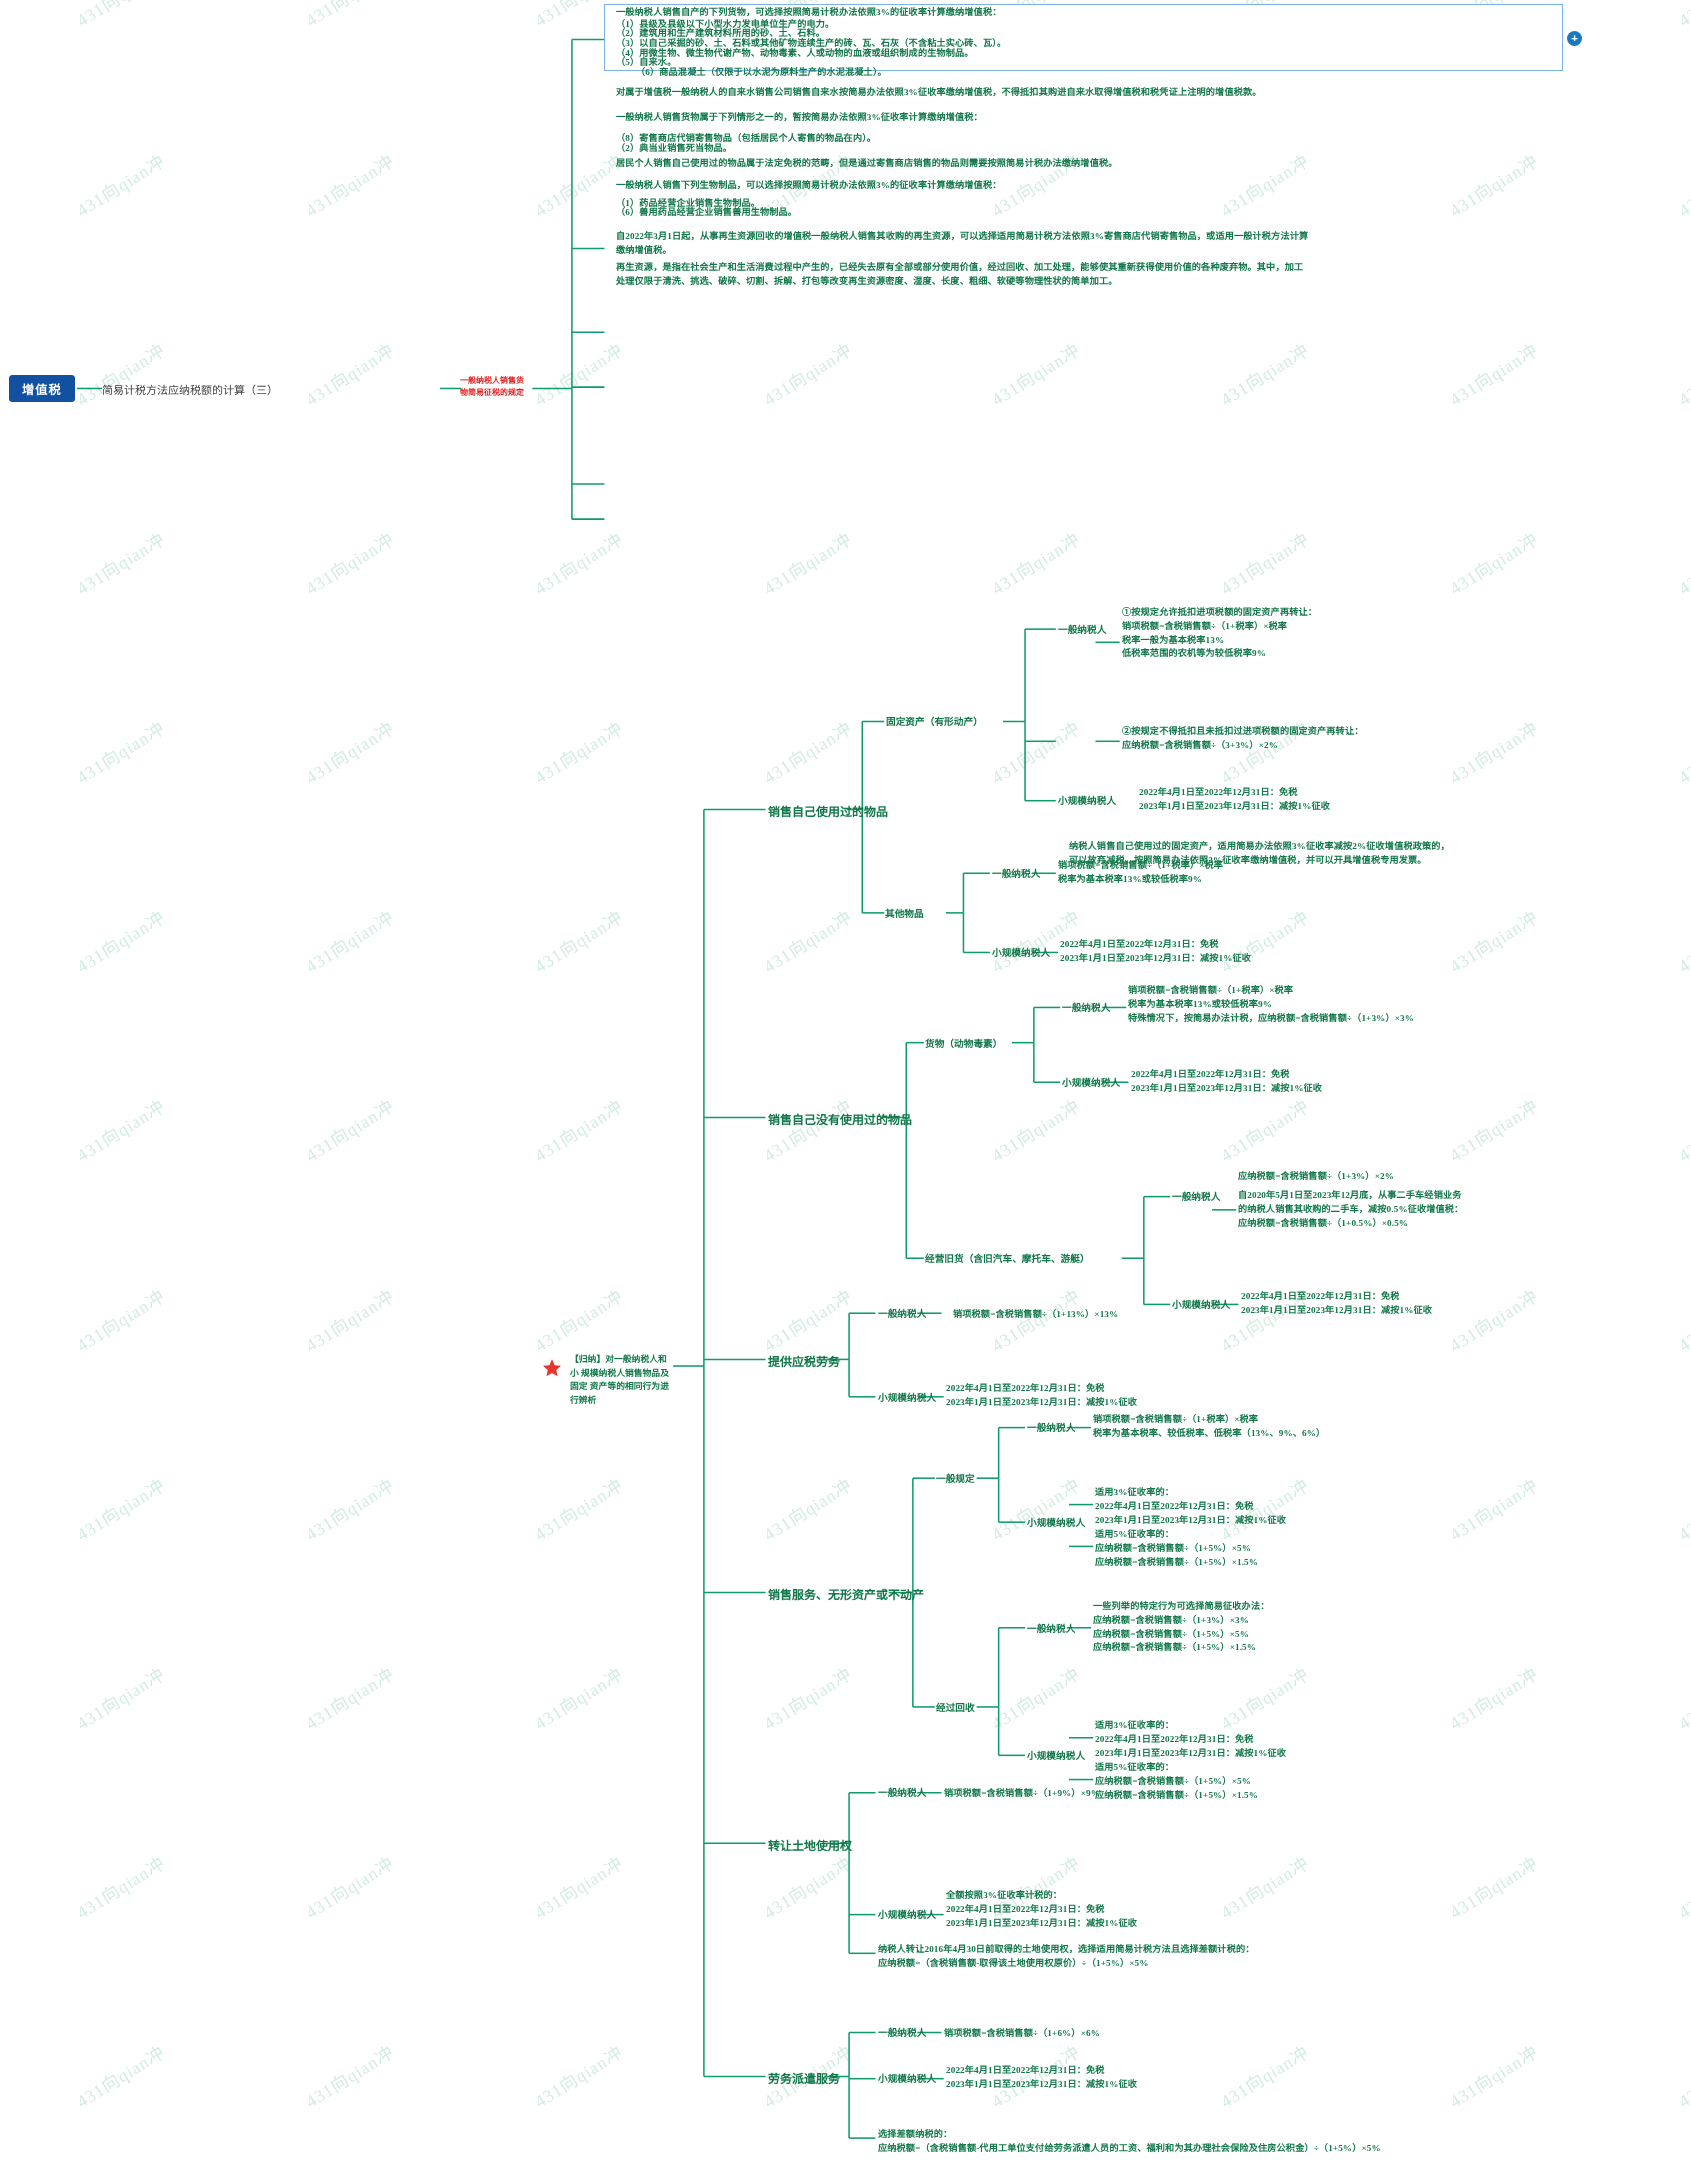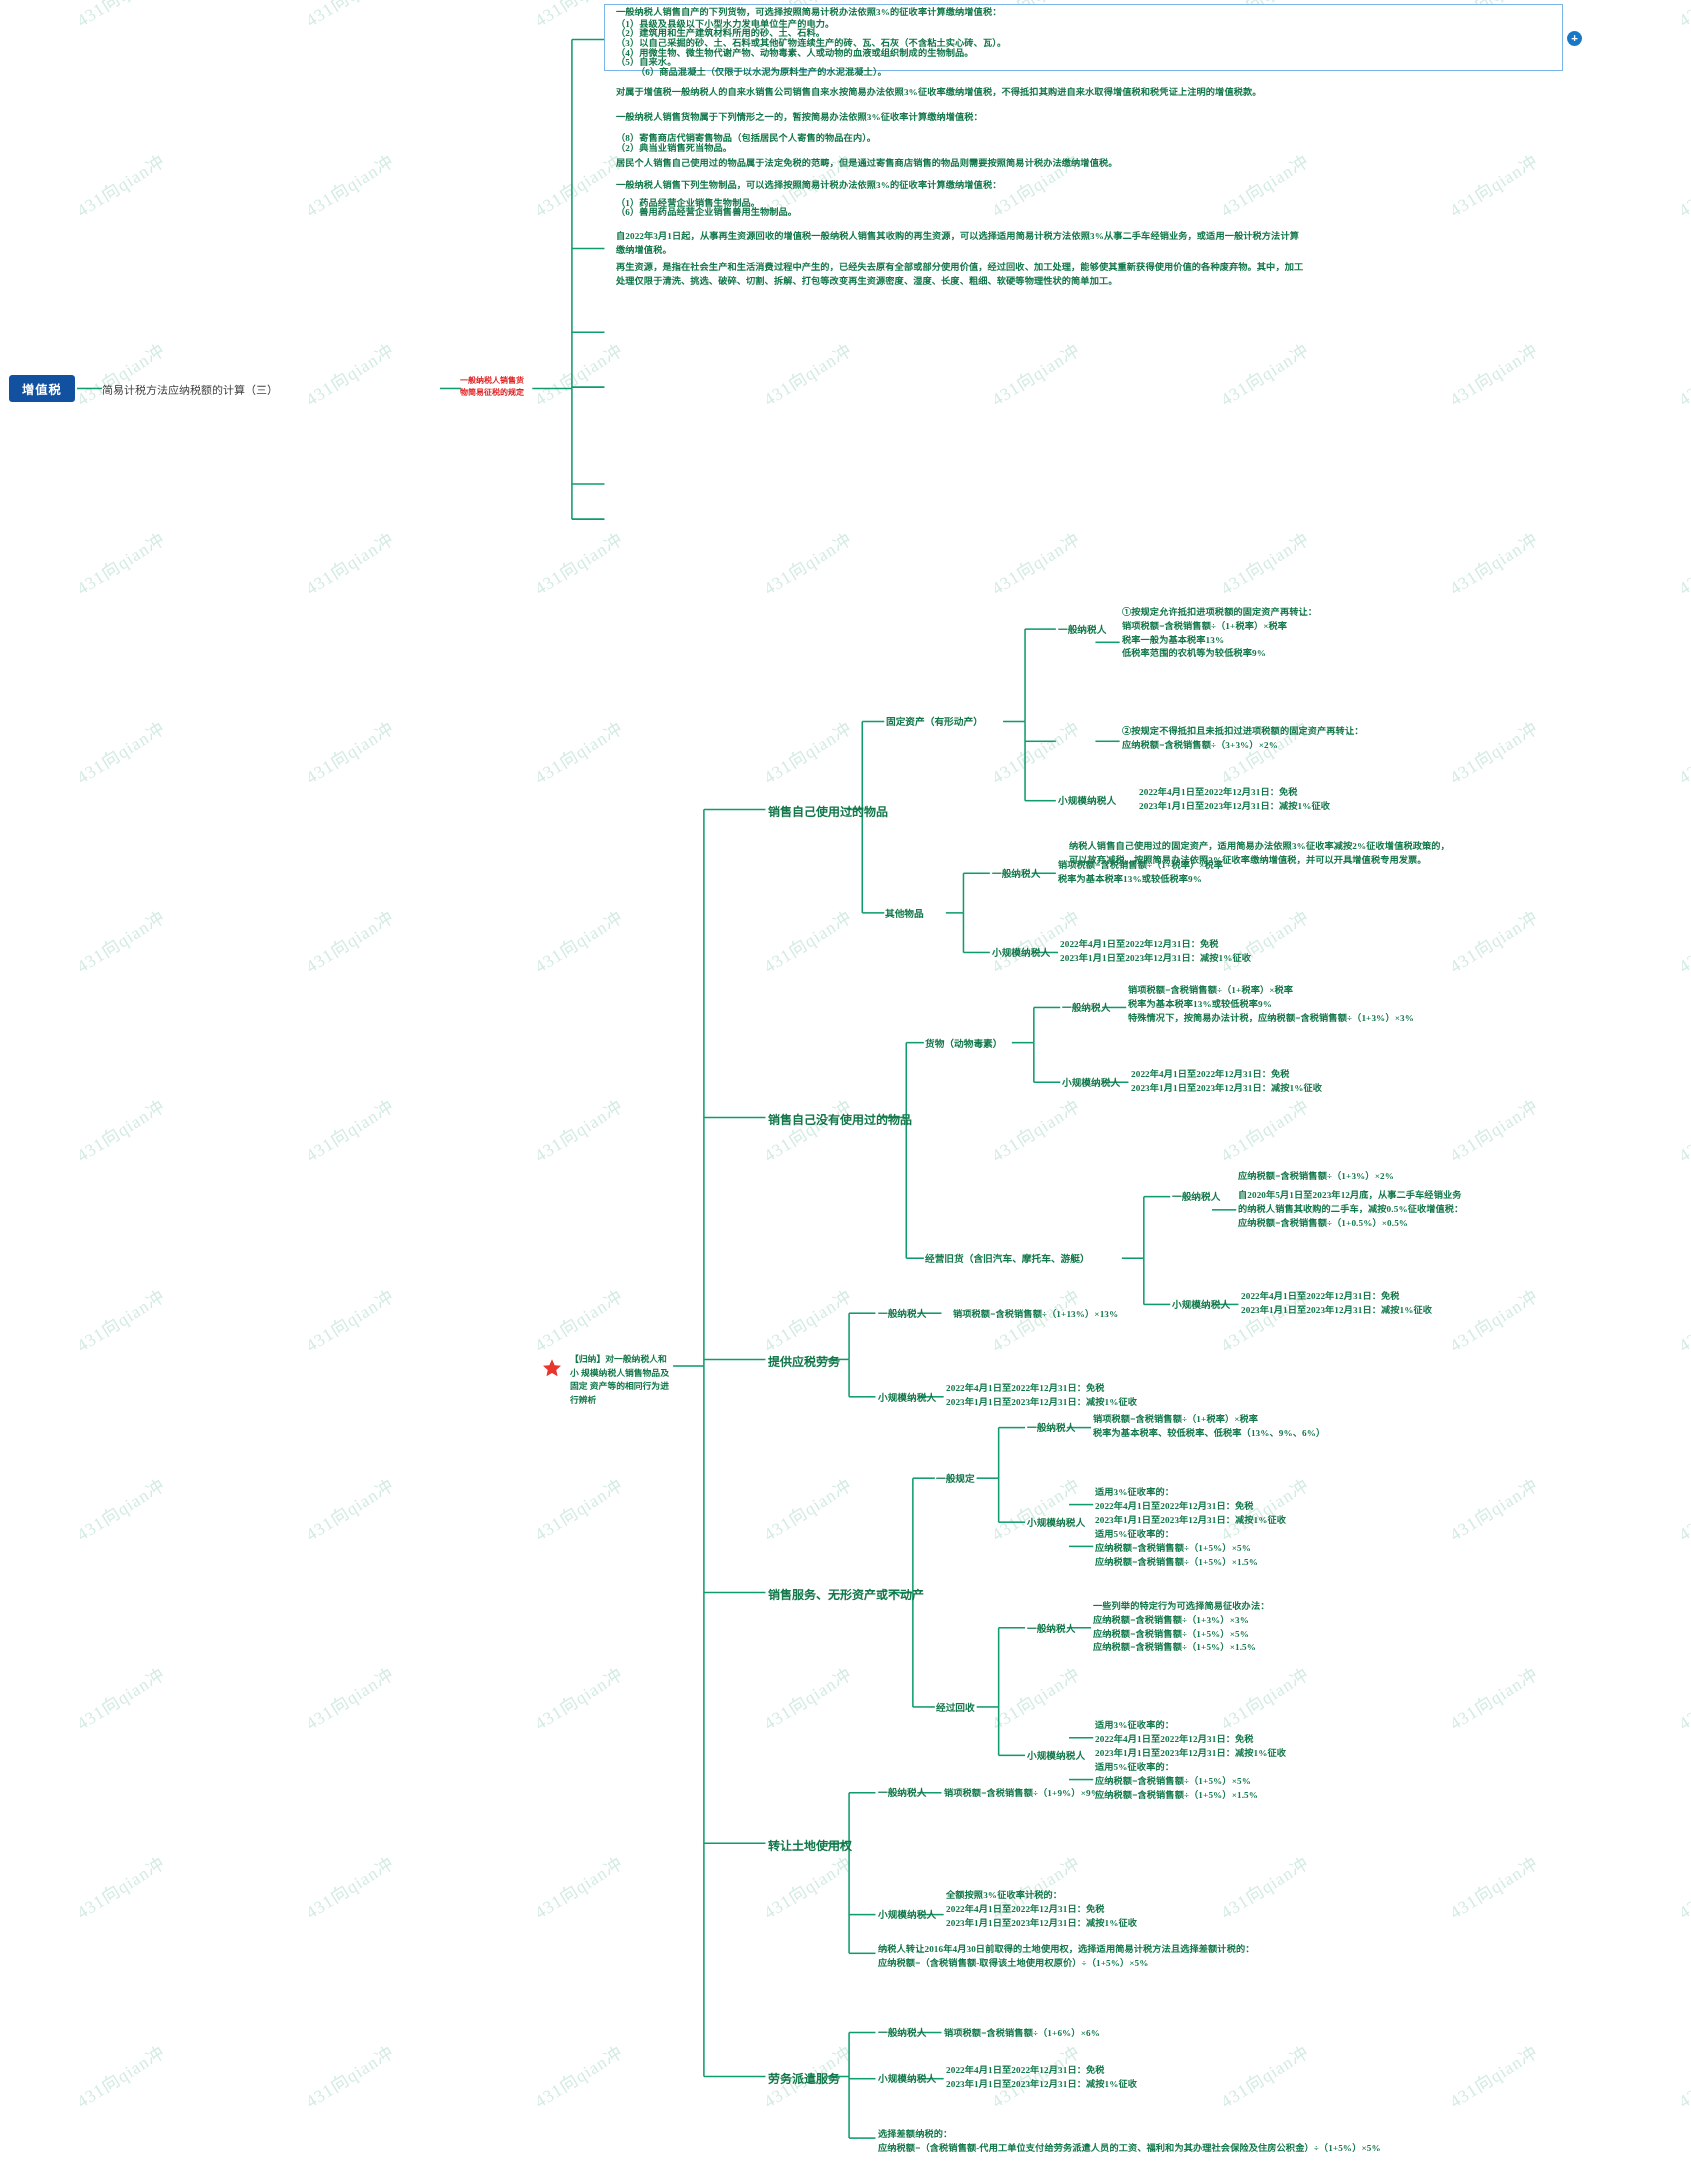--- a/index.html
+++ b/index.html
@@ -376,21 +376,21 @@
 <div class="node txt" style="left:616px; top:111px;">一般纳税人销售货物属于下列情形之一的，暂按简易办法依照3%征收率计算缴纳增值税：</div>
 <div class="node txt" style="left:616px; top:132px;">（8）寄售商店代销寄售物品（包括居民个人寄售的物品在内）。</div>
 <div class="node txt" style="left:616px; top:142px;">（2）典当业销售死当物品。</div>
 
 <div class="node txt" style="left:616px; top:157px;">居民个人销售自己使用过的物品属于法定免税的范畴，但是通过寄售商店销售的物品则需要按照简易计税办法缴纳增值税。</div>
 
 <div class="node txt" style="left:616px; top:179px;">一般纳税人销售下列生物制品，可以选择按照简易计税办法依照3%的征收率计算缴纳增值税：</div>
 <div class="node txt" style="left:616px; top:197px;">（1）药品经营企业销售生物制品。</div>
 <div class="node txt" style="left:616px; top:206px;">（6）兽用药品经营企业销售兽用生物制品。</div>
 
-<div class="node txt" style="left:616px; top:230px;">自2022年3月1日起，从事再生资源回收的增值税一般纳税人销售其收购的再生资源，可以选择适用简易计税方法依照3%从事二手车经销业务，或适用一般计税方法计算
+<div class="node txt" style="left:616px; top:230px;">自2022年3月1日起，从事再生资源回收的增值税一般纳税人销售其收购的再生资源，可以选择适用简易计税方法依照3%寄售商店代销寄售物品，或适用一般计税方法计算
 缴纳增值税。</div>
 <div class="node txt" style="left:616px; top:261px;">再生资源，是指在社会生产和生活消费过程中产生的，已经失去原有全部或部分使用价值，经过回收、加工处理，能够使其重新获得使用价值的各种废弃物。其中，加工
 处理仅限于清洗、挑选、破碎、切割、拆解、打包等改变再生资源密度、湿度、长度、粗细、软硬等物理性状的简单加工。</div>
 
 <div class="node branch-title" style="left:768px; top:803px;">销售自己使用过的物品</div>
 
 <div class="node lbl" style="left:886px; top:715px;">固定资产（有形动产）</div>
 <div class="node lbl" style="left:1058px; top:623px;">一般纳税人</div>
 <div class="node txt" style="left:1122px; top:606px;">①按规定允许抵扣进项税额的固定资产再转让：
 销项税额=含税销售额÷（1+税率）×税率

